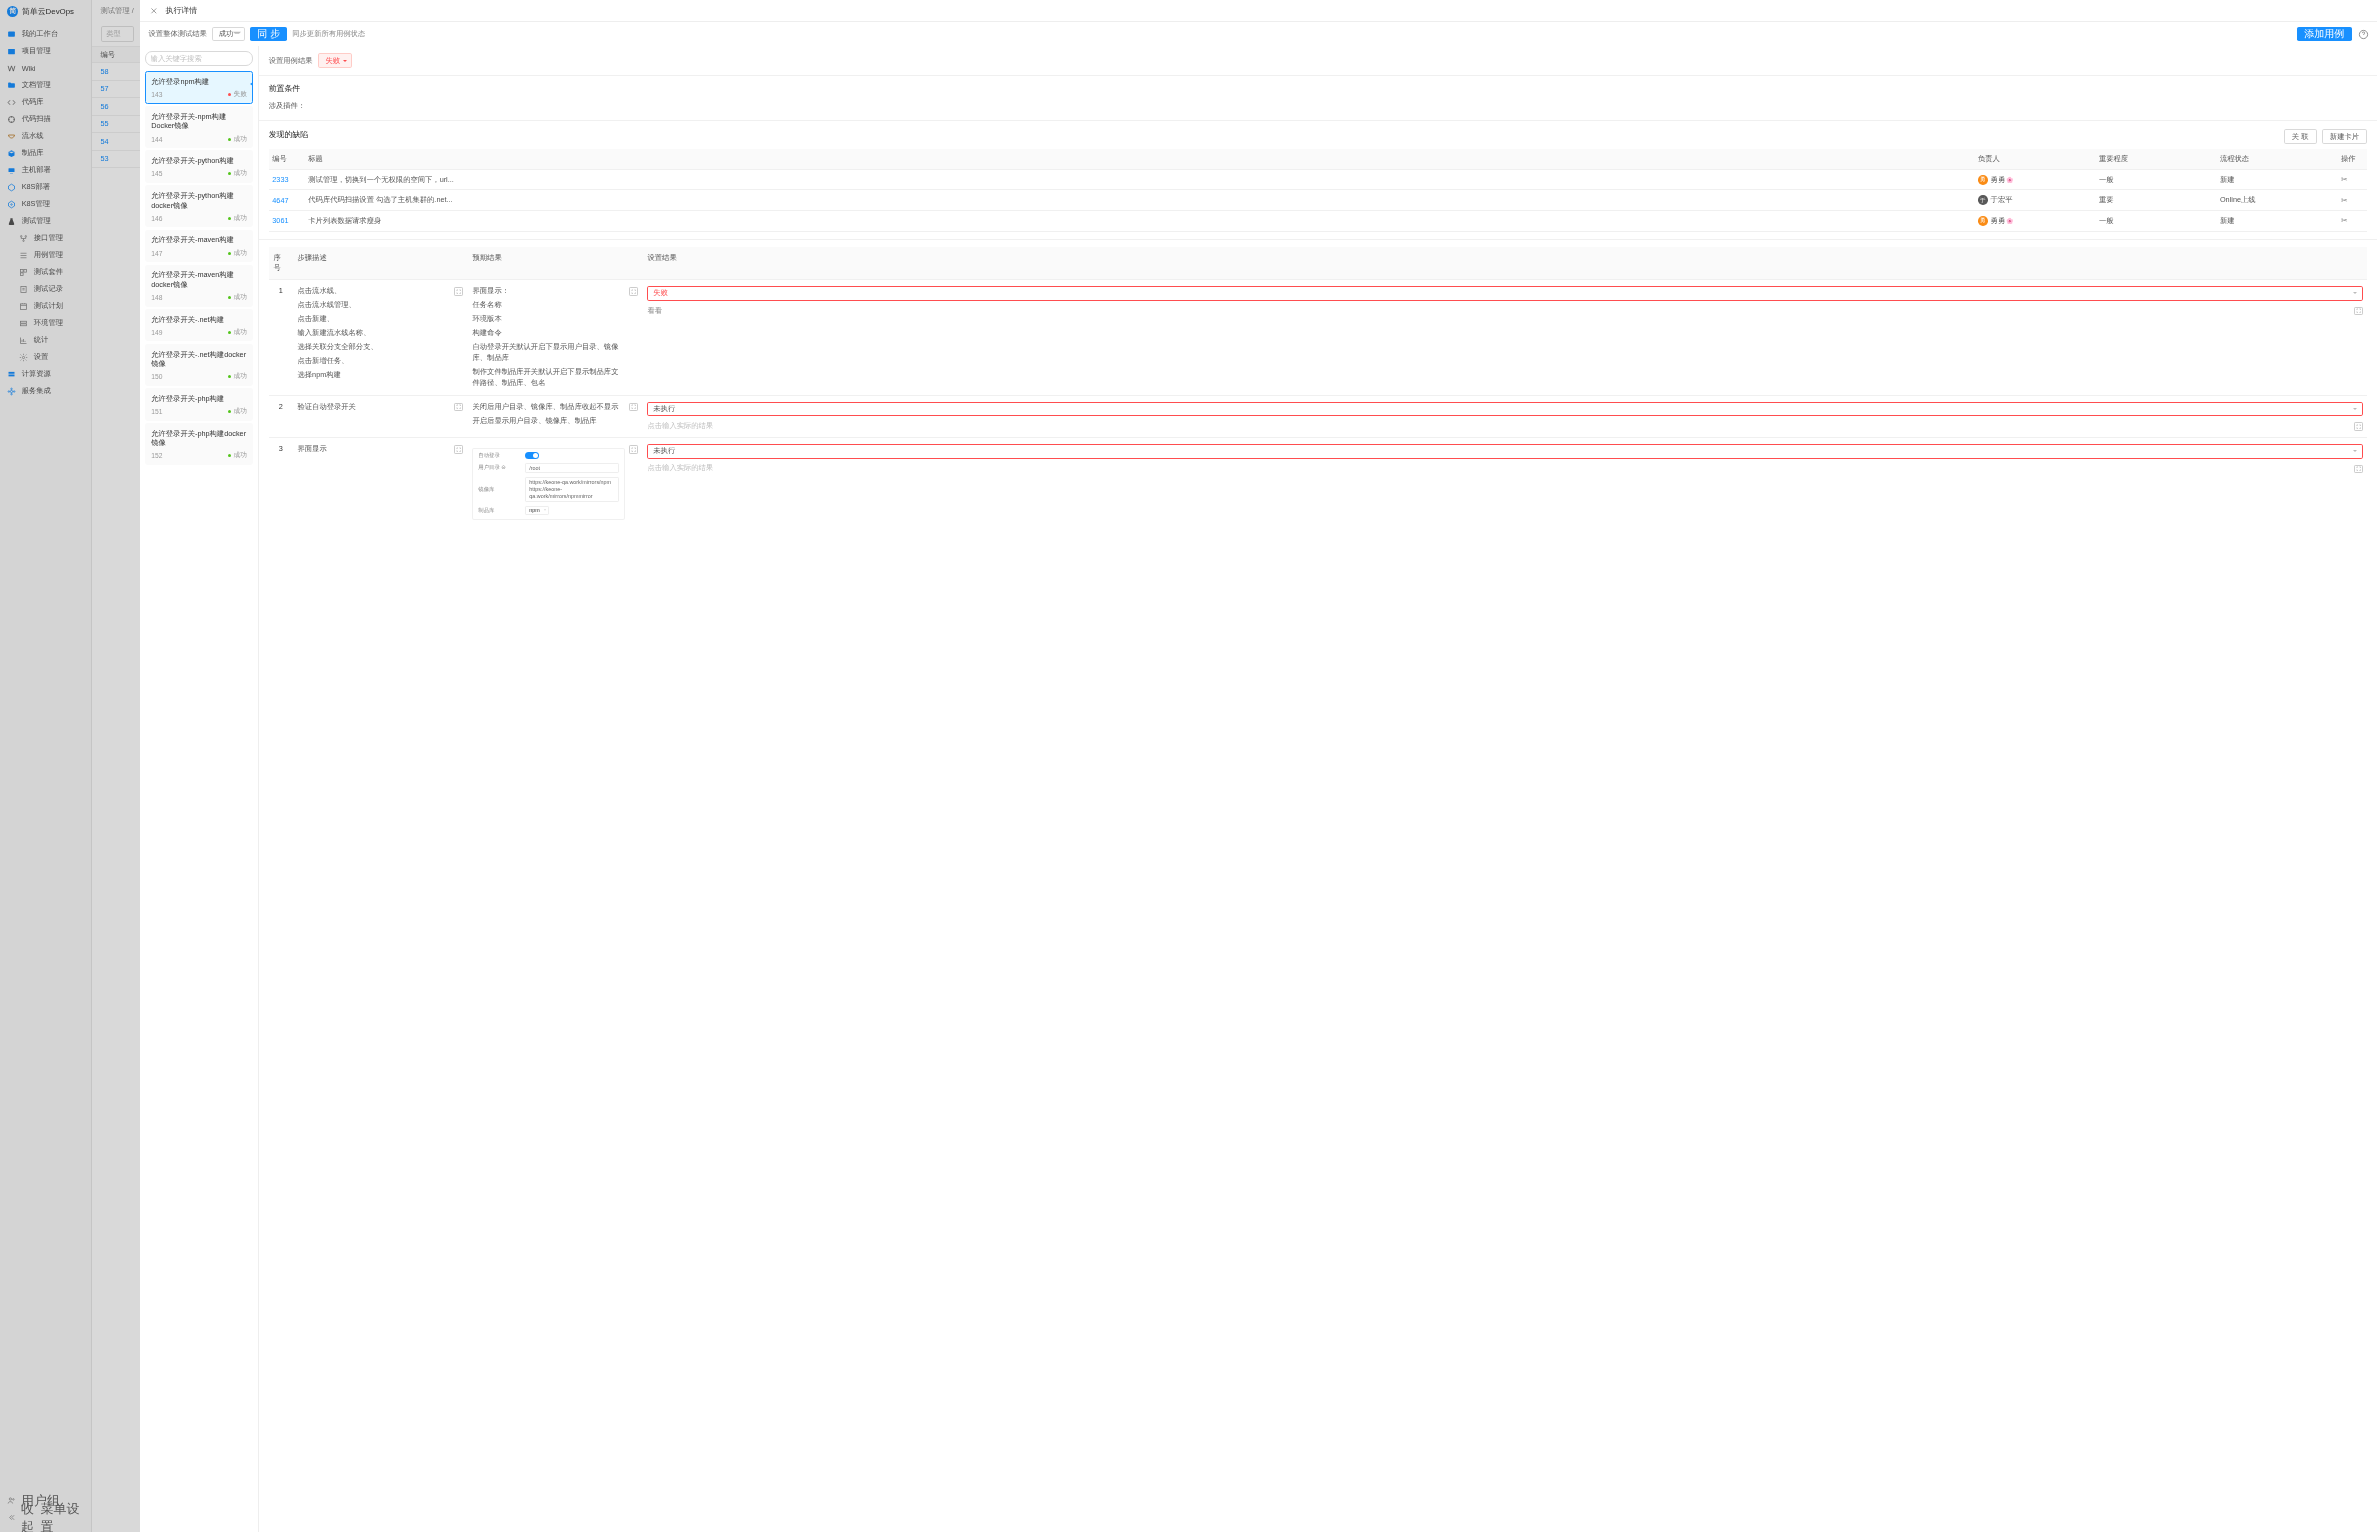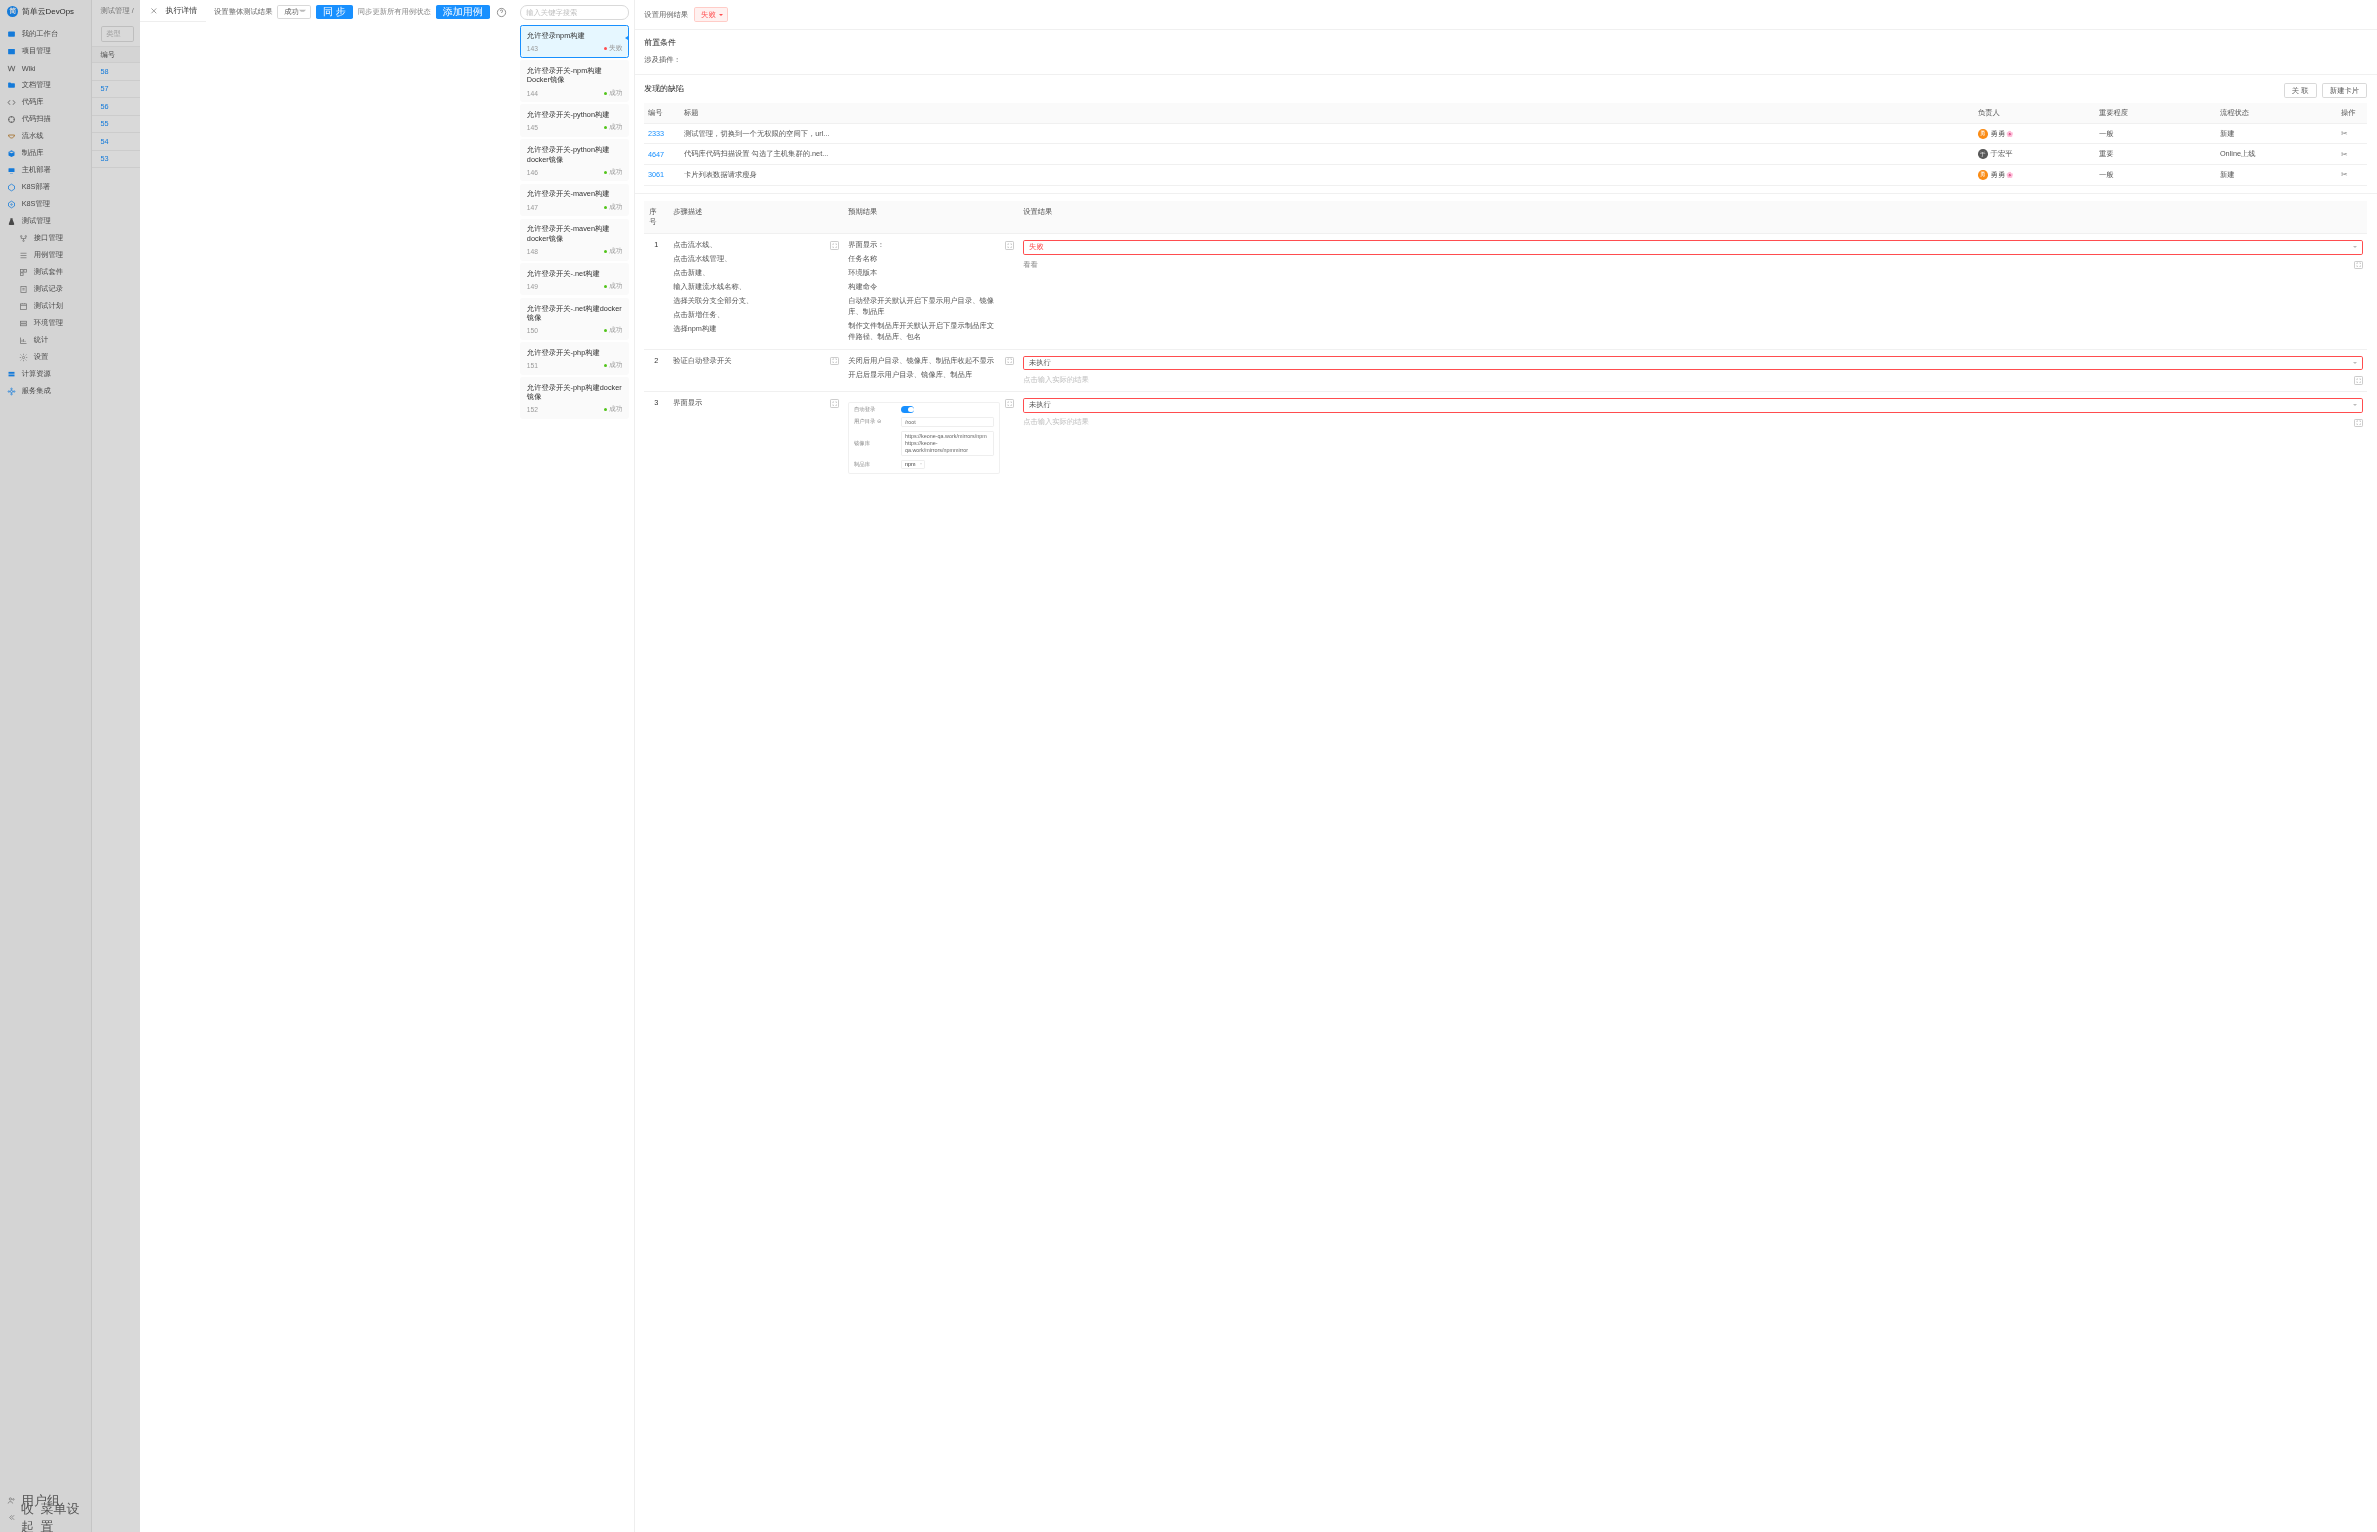--- a/index.html
+++ b/index.html
@@ -76,21 +76,21 @@
 
 
 .dim {
   position: absolute; left: 0; top: 0; bottom: 0; right: 0;
   background: rgba(0,0,0,0.15); pointer-events: none;
 }
 
 
 .detail-panel {
   position: absolute; left: 140px; top: 0; bottom: 0; right: 0;
-  background: #fff; display: flex; flex-direction: row;
+  background: #fff; display: flex; flex-direction: column;
 }
 .detail-head {
   height: 22px; display: flex; align-items: center; gap: 7.3px;
   padding: 0 8.5px; border-bottom: 0.6px solid #eee;
 }
 .close-x { width: 9.7px; height: 9.7px; cursor: pointer; color: #888; }
 .detail-title { font-size: 7.9px; color: #333; font-weight: 500; }
 
 .detail-sub {
   height: 24px; display: flex; align-items: center; gap: 4.8px;

